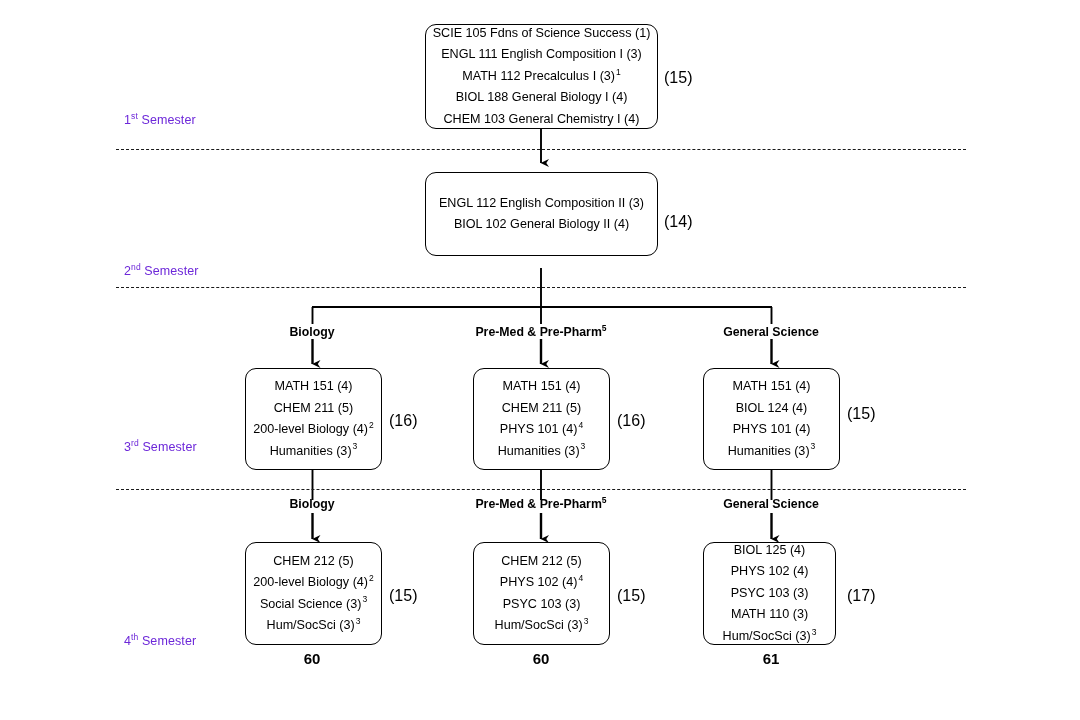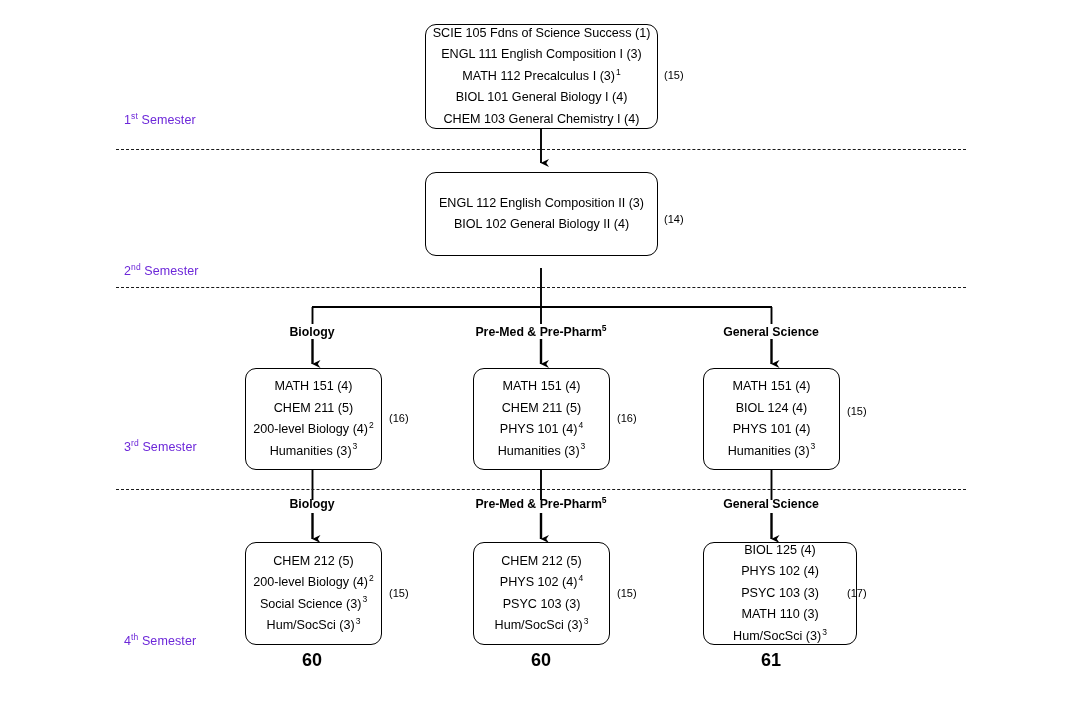--- a/index.html
+++ b/index.html
@@ -62,21 +62,21 @@
   .course-line sup {
     font-size: 8.5px;
     vertical-align: super;
     line-height: 0;
     padding-left: 1px;
   }
 
   
   .credit-total {
     position: absolute;
-    font-size: 11px;
+    font-size: 16px;
     white-space: nowrap;
     color: #000;
   }
 
   
   .track-label {
     position: absolute;
     font-size: 12.3px;
     font-weight: bold;
     white-space: nowrap;
@@ -85,21 +85,21 @@
   }
   .track-label sup {
     font-size: 8.5px;
     vertical-align: super;
     line-height: 0;
   }
 
   
   .grand-total {
     position: absolute;
-    font-size: 18px;
+    font-size: 15px;
     font-weight: bold;
     white-space: nowrap;
     color: #000;
     transform: translateX(-50%);
   }
 
   
   #connectors {
     position: absolute;
     left: 0;
@@ -161,21 +161,21 @@
   </div>
 
   <div class="sem-label" style="left:124px; top:634px;">
     <span>4</span><sup>th</sup><span> Semester</span>
   </div>
 
   <div class="course-box" style="left:425px; top:24px; width:233px; height:105px;">
     <div class="course-line"><span>SCIE 105 Fdns of Science Success (1)</span></div>
     <div class="course-line"><span>ENGL 111 English Composition I (3)</span></div>
     <div class="course-line"><span>MATH  112 Precalculus I (3)</span><sup>1</sup></div>
-    <div class="course-line"><span>BIOL 101 General Biology I (4)</span></div>
+    <div class="course-line"><span>BIOL 188 General Biology I (4)</span></div>
     <div class="course-line"><span>CHEM 103 General Chemistry I (4)</span></div>
   </div>
   <div class="credit-total" style="left:664px; top:69px;">(15)</div>
 
   <div class="course-box" style="left:425px; top:172px; width:233px; height:84px;">
     <div class="course-line"><span>ENGL 112 English Composition II (3)</span></div>
     <div class="course-line"><span>BIOL 102 General Biology II (4)</span></div>
   </div>
   <div class="credit-total" style="left:664px; top:213px;">(14)</div>
 
@@ -234,21 +234,21 @@
 
   <div class="course-box" style="left:473px; top:542px; width:137px; height:103px;">
     <div class="course-line"><span>CHEM 212 (5)</span></div>
     <div class="course-line"><span>PHYS 102 (4)</span><sup>4</sup></div>
     <div class="course-line"><span>PSYC 103 (3)</span></div>
     <div class="course-line"><span>Hum/SocSci (3)</span><sup>3</sup></div>
   </div>
   <div class="credit-total" style="left:617px; top:587px;">(15)</div>
   <div class="grand-total" style="left:541px; top:650px;">60</div>
 
-  <div class="course-box" style="left:703px; top:542px; width:154px; height:103px;">
+  <div class="course-box" style="left:703px; top:542px; width:133px; height:103px;">
     <div class="course-line"><span>BIOL 125 (4)</span></div>
     <div class="course-line"><span>PHYS 102 (4)</span></div>
     <div class="course-line"><span>PSYC 103 (3)</span></div>
     <div class="course-line"><span>MATH  110 (3)</span></div>
     <div class="course-line"><span>Hum/SocSci (3)</span><sup>3</sup></div>
   </div>
   <div class="credit-total" style="left:847px; top:587px;">(17)</div>
   <div class="grand-total" style="left:771px; top:650px;">61</div>
 
 </div>

